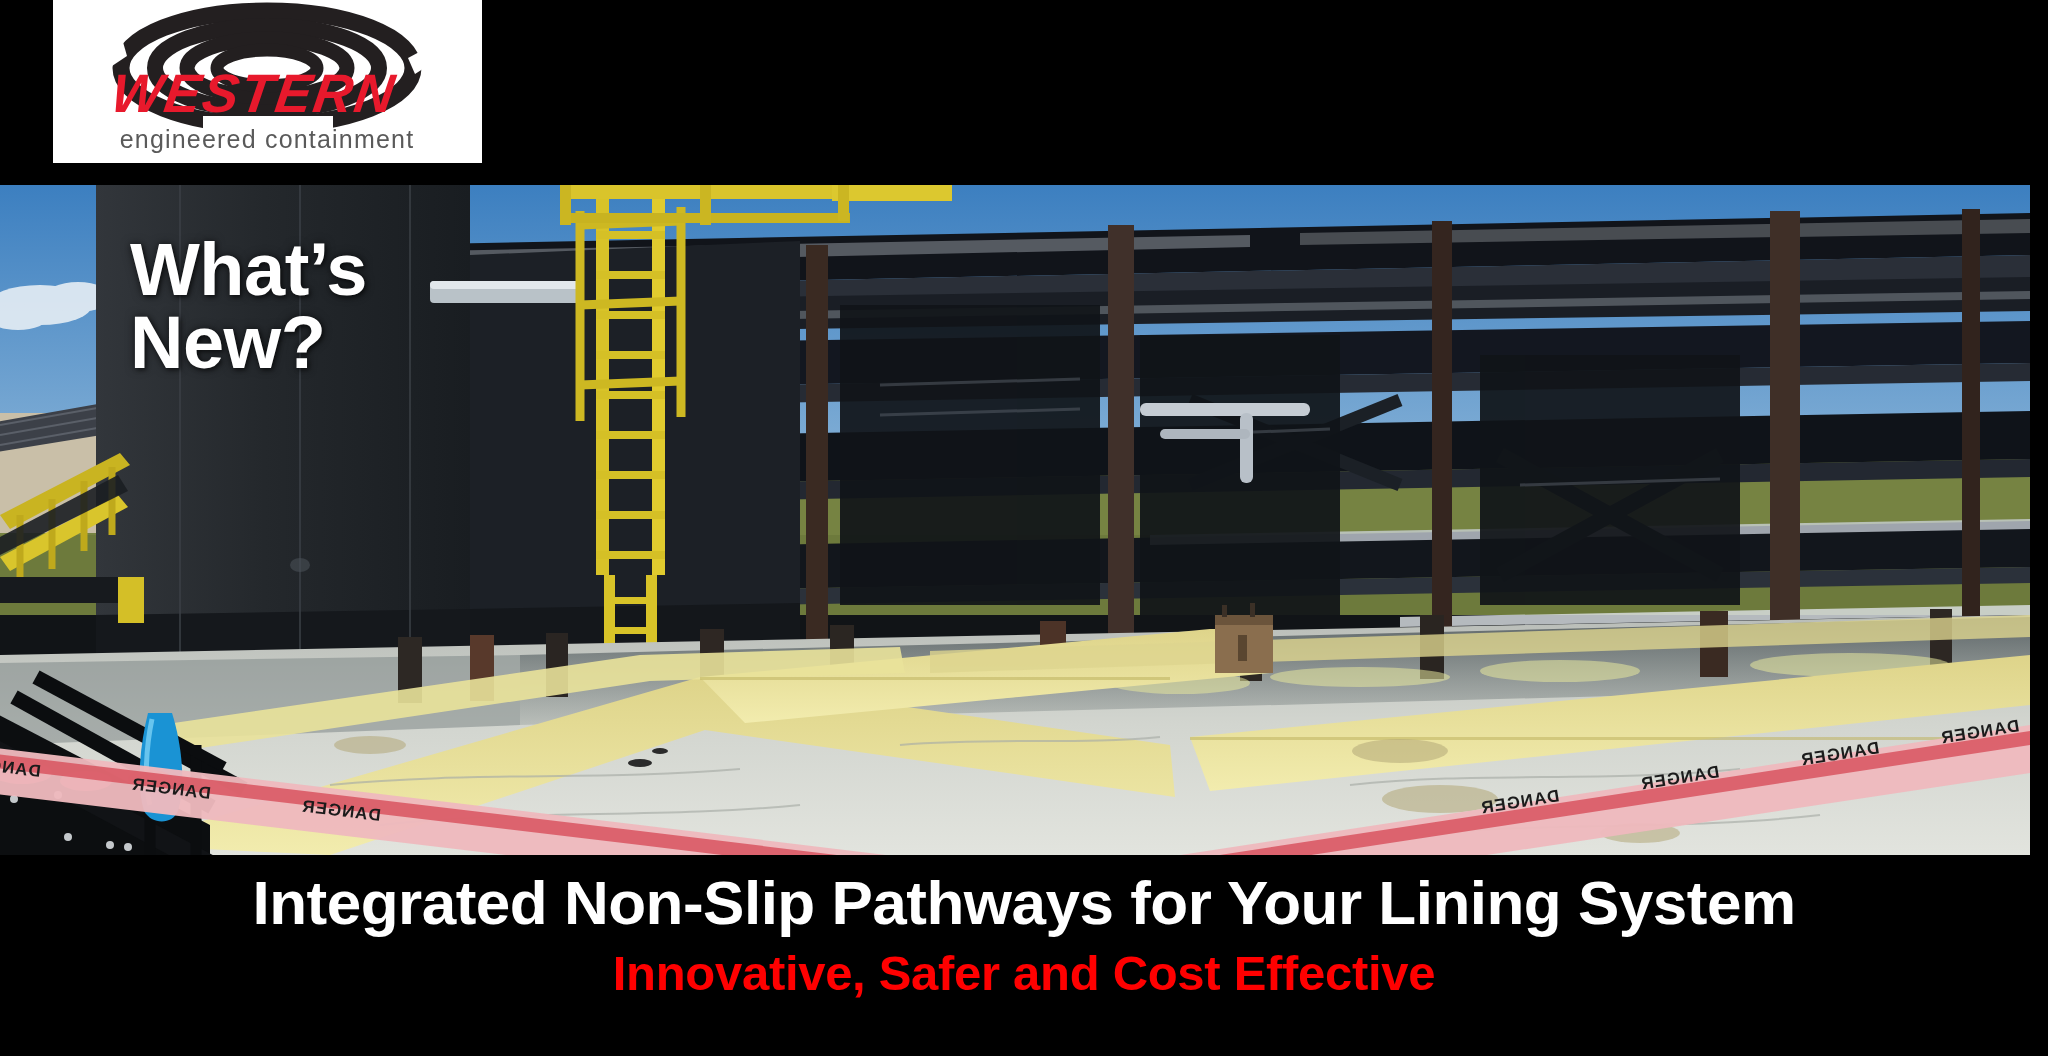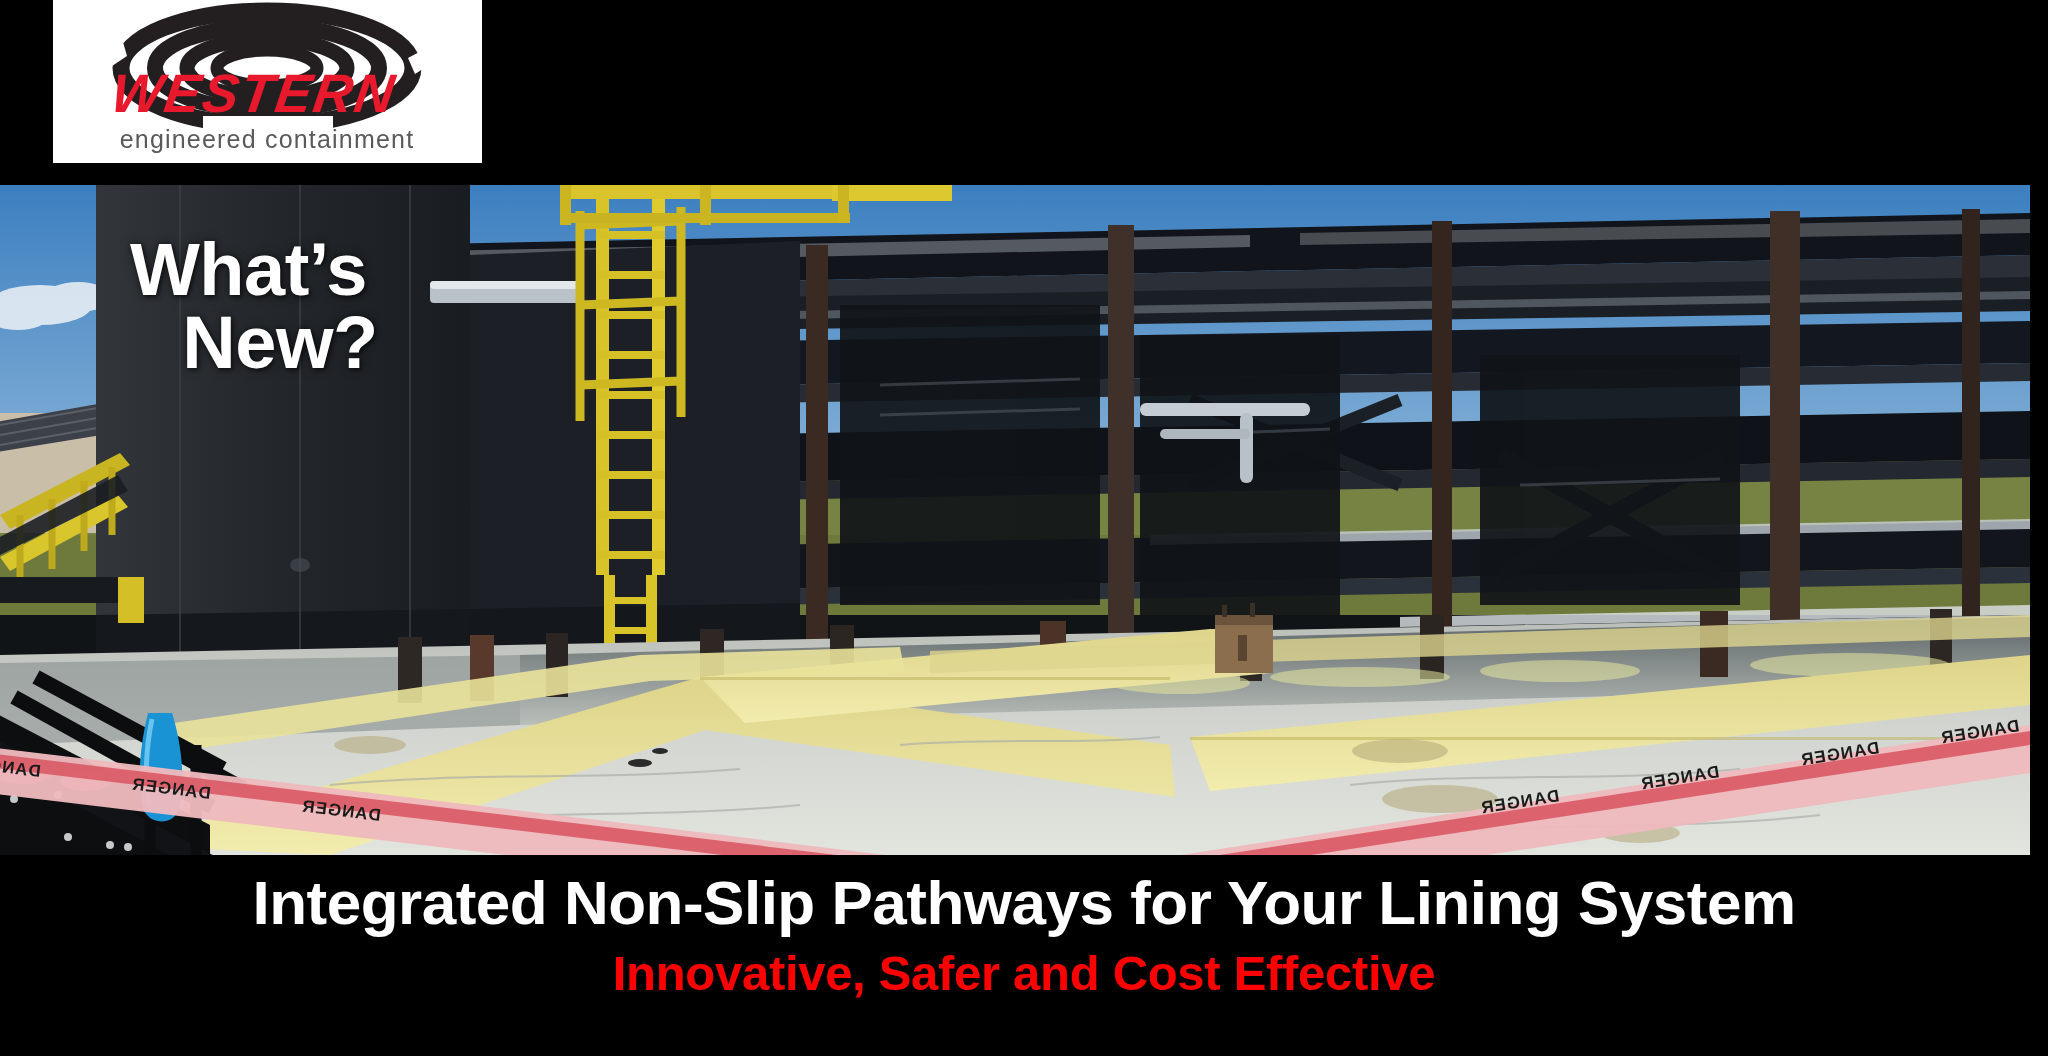--- a/index.html
+++ b/index.html
@@ -66,21 +66,21 @@
     font-family: "Liberation Sans", sans-serif;
     font-weight: bold;
     font-size: 74px;
     line-height: 0.98;
     letter-spacing: -0.5px;
     text-shadow: 0 0 10px rgba(0,0,0,0.55), 2px 2px 4px rgba(0,0,0,0.5);
     z-index: 6;
     pointer-events: none;
   }
   .overlay-title .l1 { display: block; text-align: left; }
-  .overlay-title .l2 { display: block; text-align: center; }
+  .overlay-title .l2 { display: block; text-align: left; }
 
   
   .caption {
     position: absolute;
     left: 0;
     top: 855px;
     width: 1680px;
     height: 201px;
     background: #000000;
     z-index: 8;

